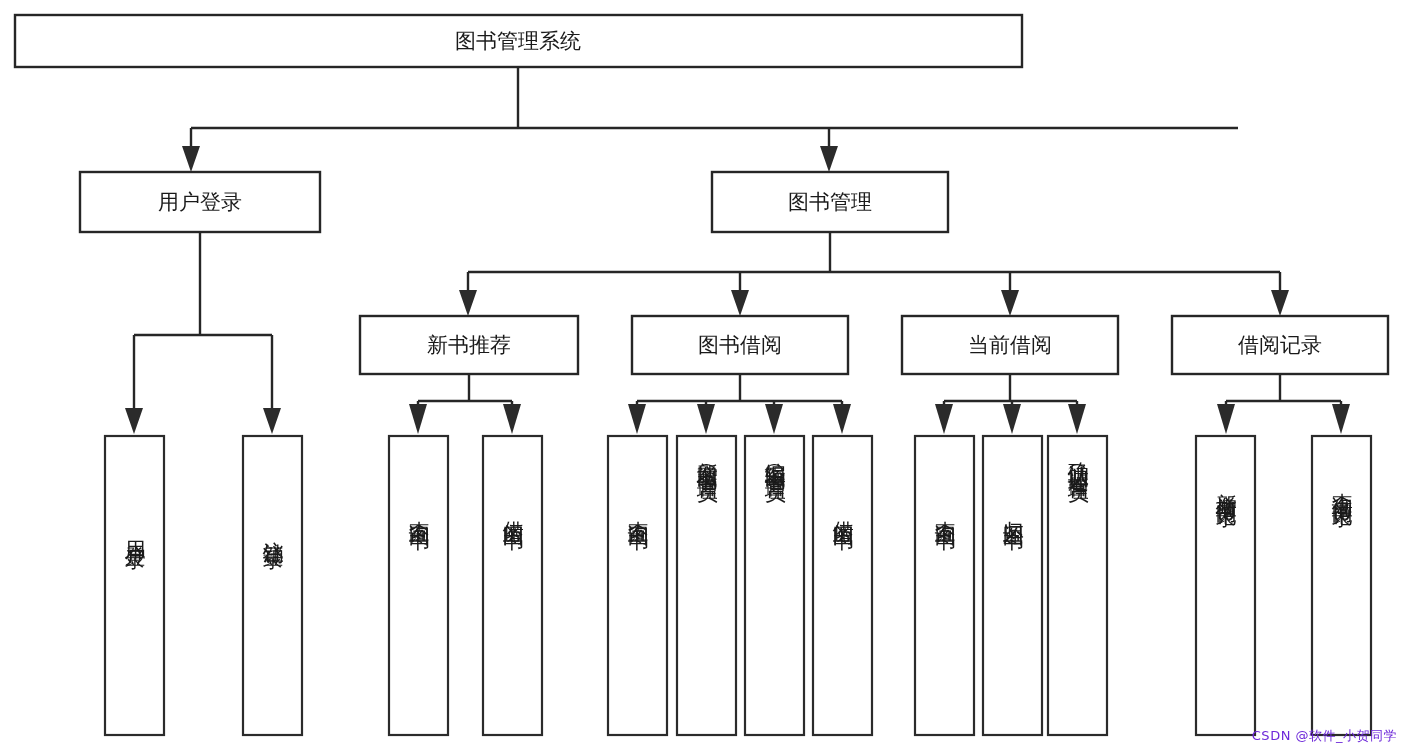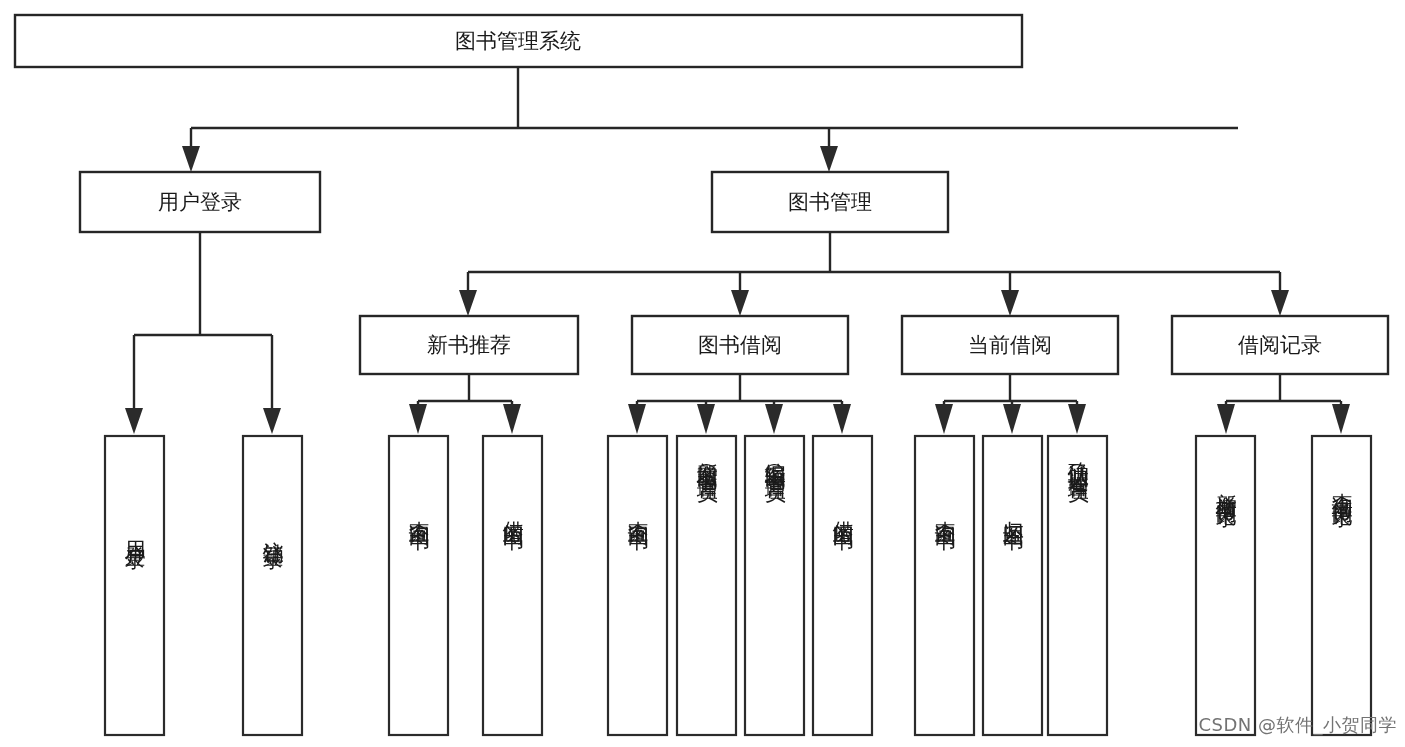--- a/index.html
+++ b/index.html
@@ -67,24 +67,24 @@
     font-family: "DejaVu Sans", "Liberation Sans", sans-serif;
     font-size: 21px;
     line-height: 1.12;
     color: #1a1a1a;
     letter-spacing: 3px;
     white-space: nowrap;
   }
   .watermark {
     position: absolute;
     right: 8px;
-    bottom: 10px;
-    font-family: "DejaVu Sans", "Liberation Sans", sans-serif;
-    font-size: 18px;
-    color: #737373;
+    bottom: 2px;
+    font-family: "DejaVu Sans", "Liberation Sans", sans-serif;
+    font-size: 13px;
+    color: #6d28d9;
     white-space: nowrap;
     letter-spacing: 0.5px;
   }
 </style>
 </head>
 <body>
 
 <div id="diagram-root">
 
   <svg id="tree-svg" viewBox="0 0 1405 747">

